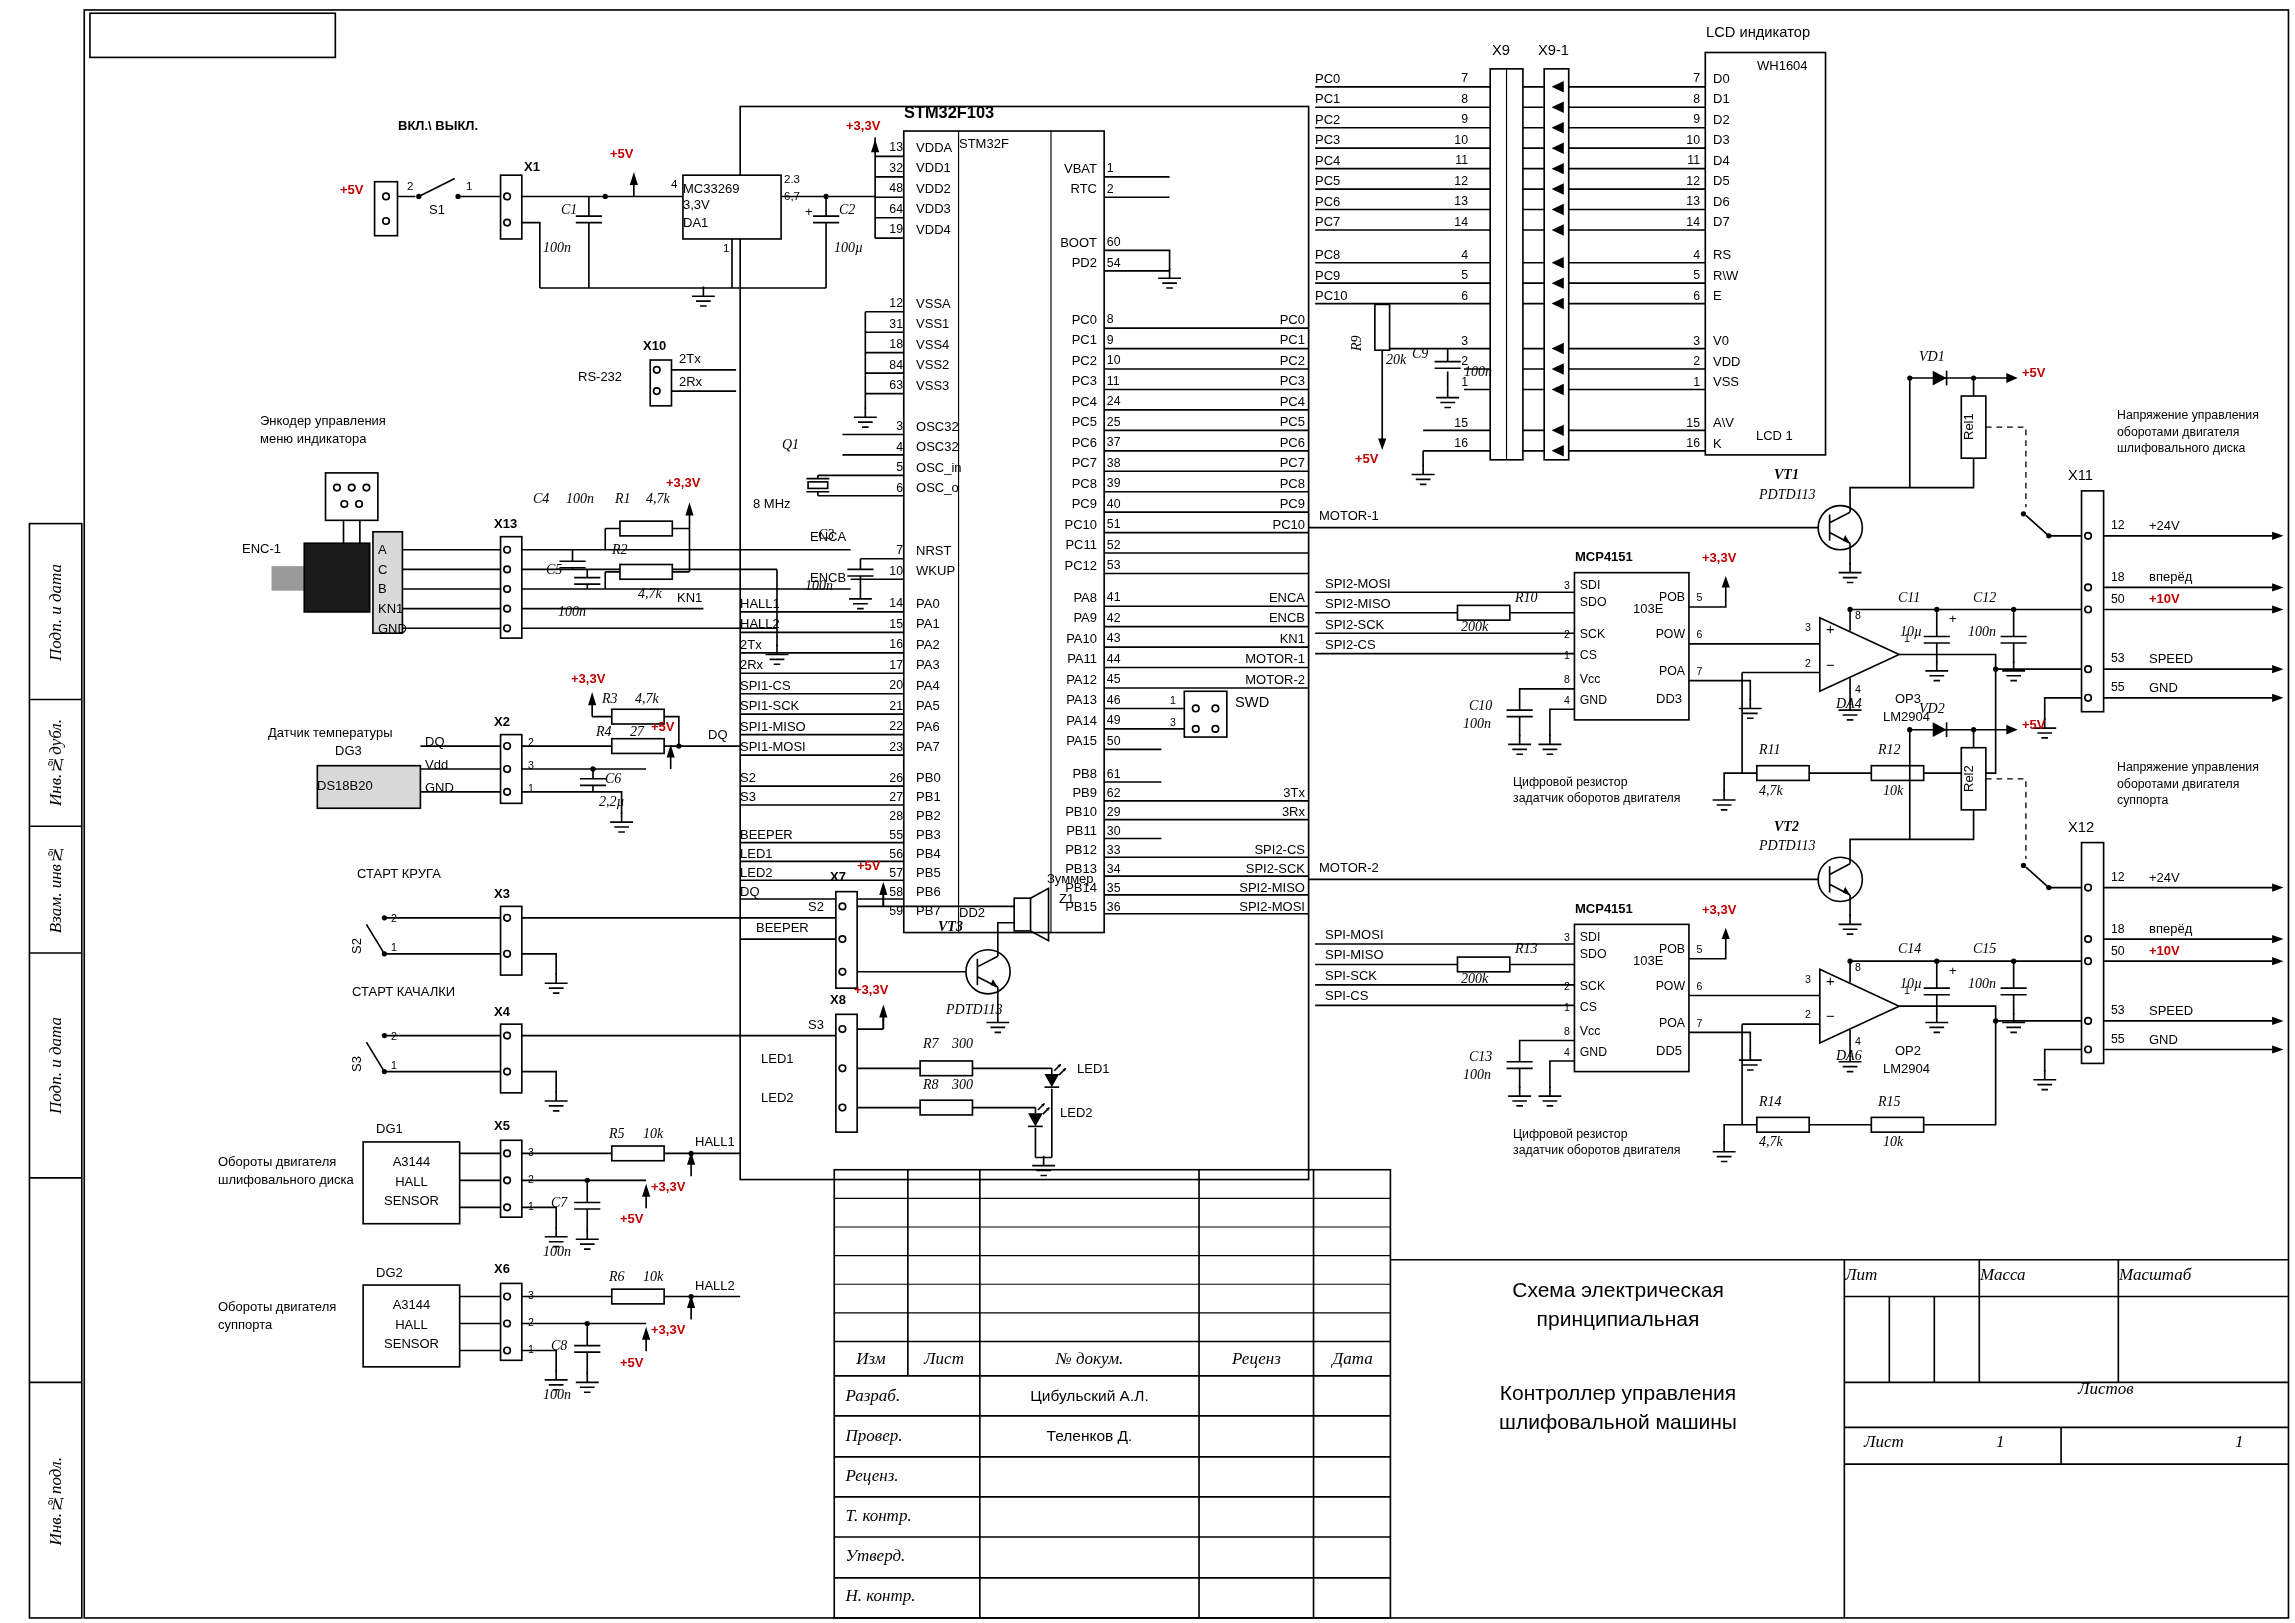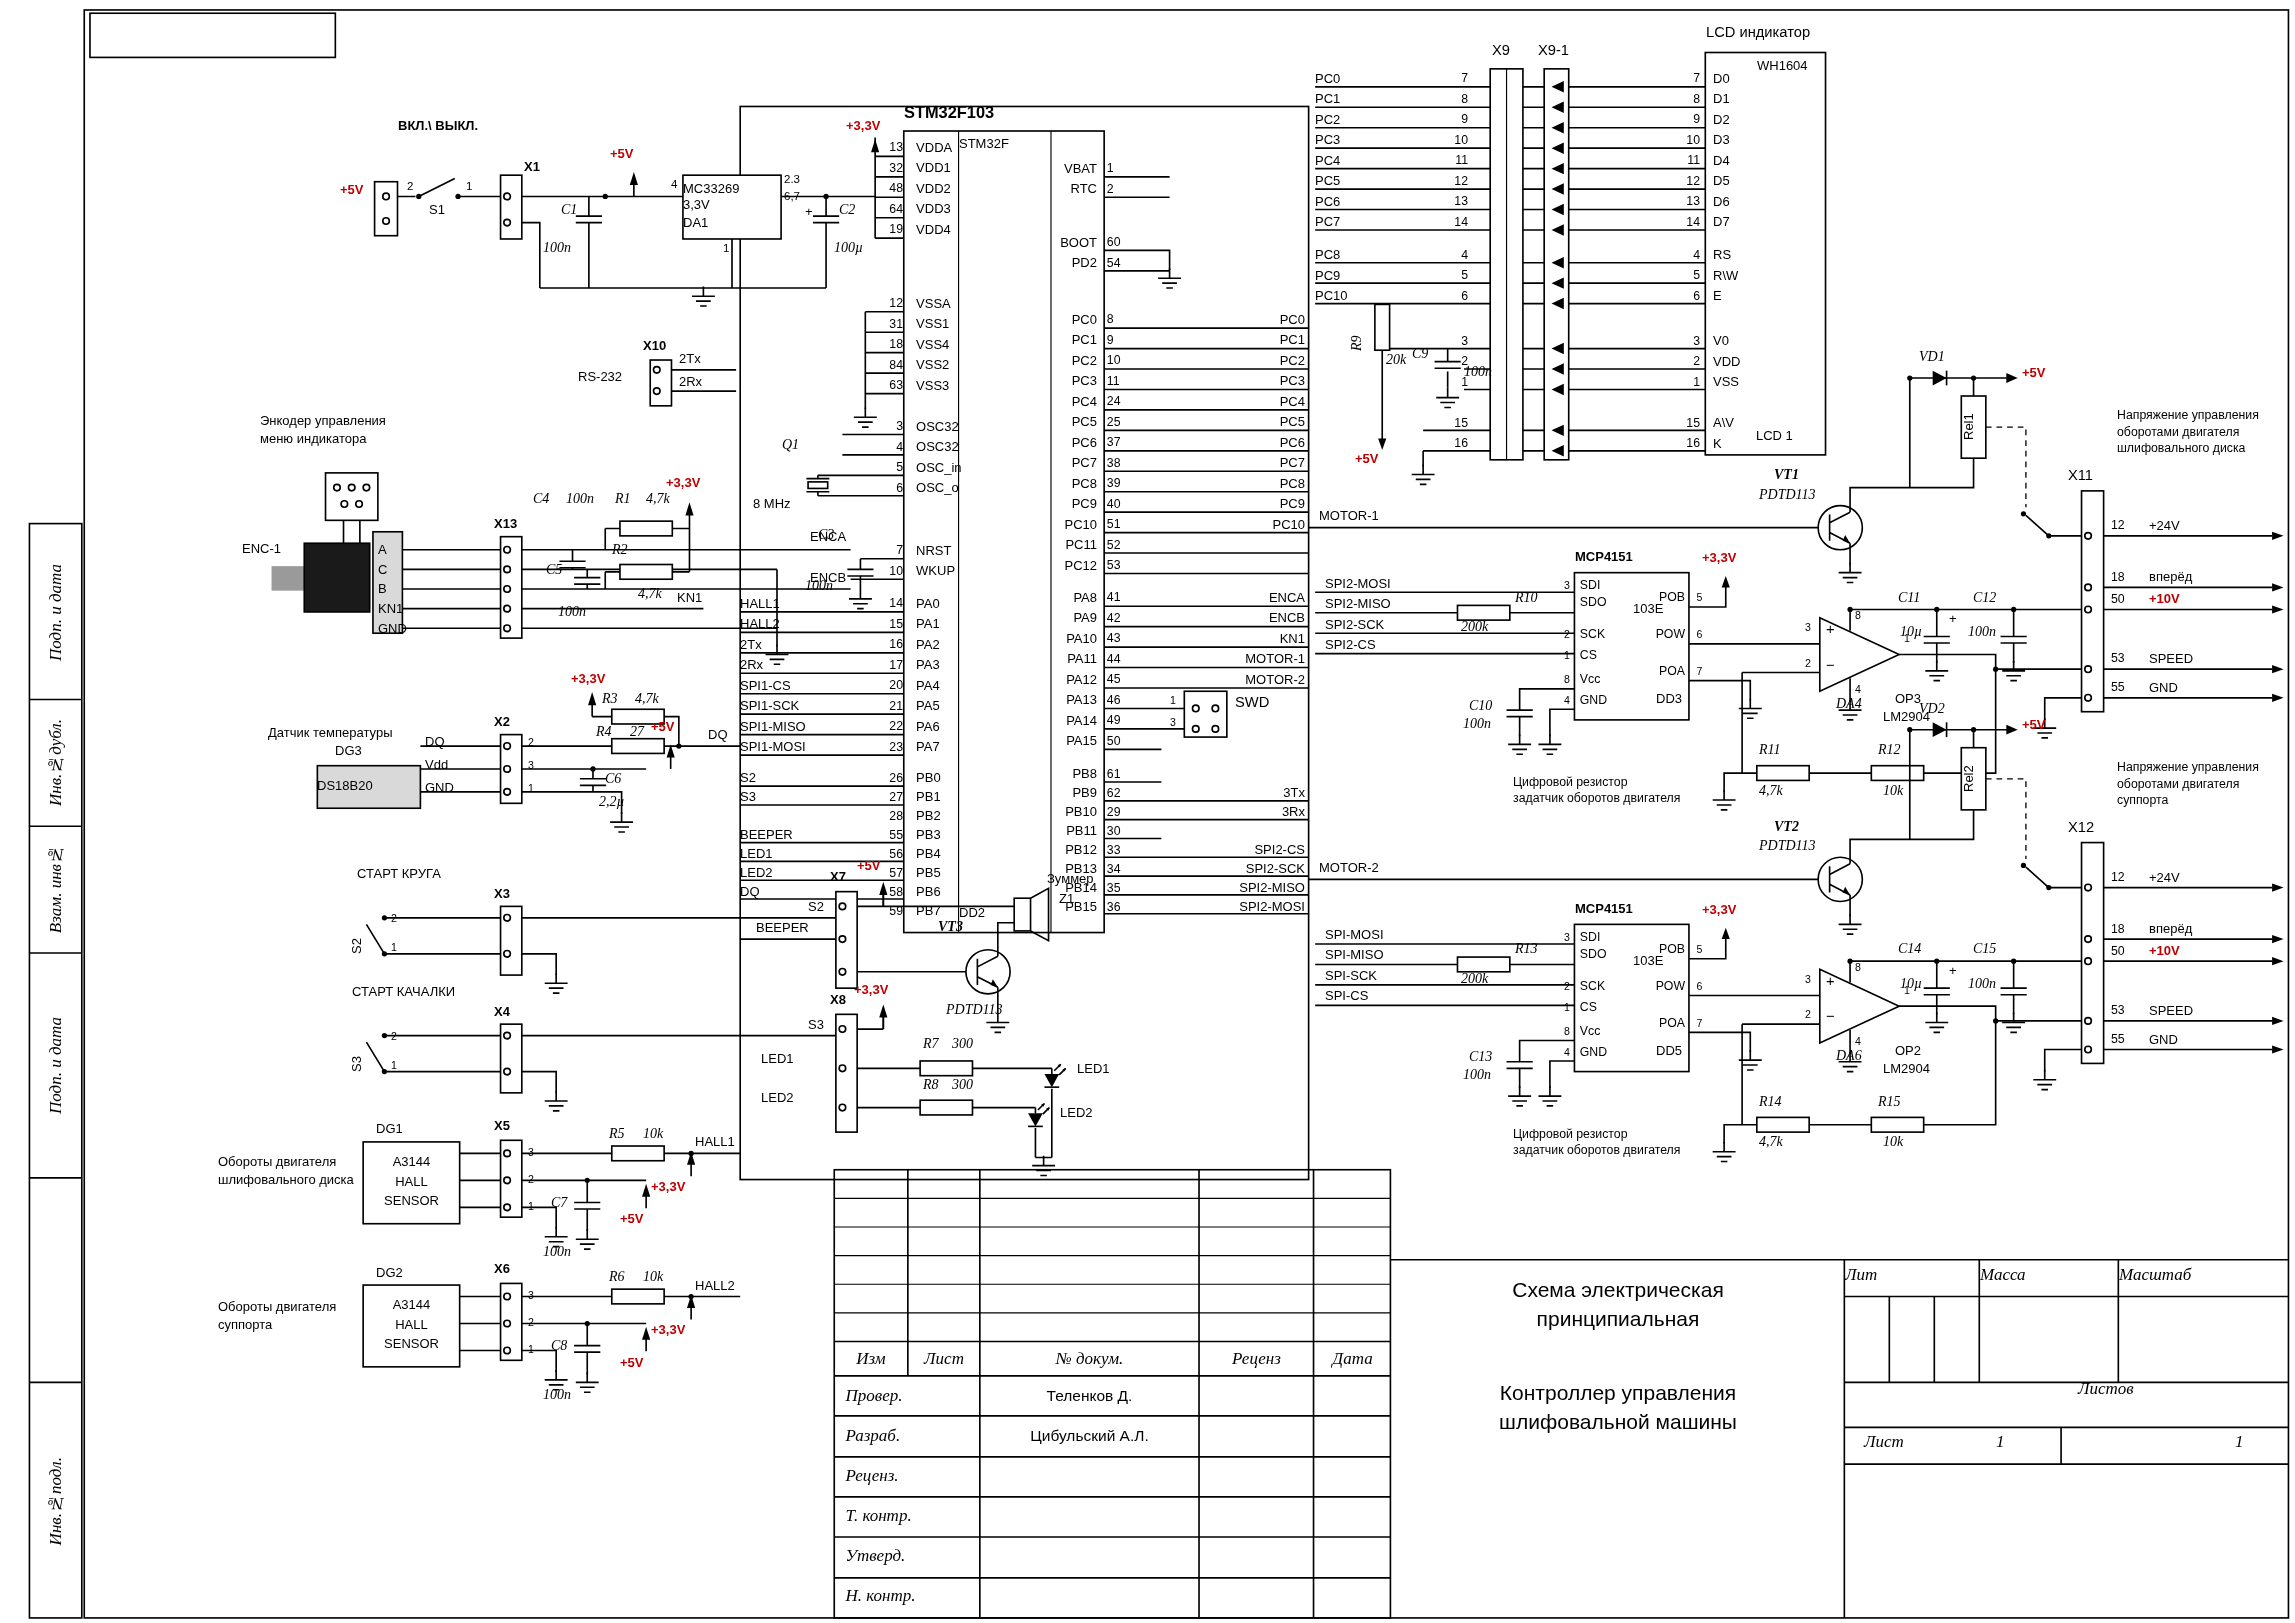--- a/index.html
+++ b/index.html
@@ -1394,28 +1394,28 @@
 
 <span>Изм</span>
       <span>Лист</span>
       <span>№ докум.</span>
       <span>Реценз</span>
       <span>Дата</span>
     </div>
 <div class="tbrows tbl" style="left:834px;top:1376px;width:556px">
 
 <div class="tbrow">
+        <span class="role">Разраб.</span>
+        <span class="nm">Цибульский А.Л.</span>
+        <span></span>
+        <span></span>
+      </div>
+      <div class="tbrow">
         <span class="role">Провер.</span>
         <span class="nm">Теленков Д.</span>
-        <span></span>
-        <span></span>
-      </div>
-      <div class="tbrow">
-        <span class="role">Разраб.</span>
-        <span class="nm">Цибульский А.Л.</span>
         <span></span>
         <span></span>
       </div>
       <div class="tbrow">
         <span class="role">Реценз.</span>
         <span class="nm"></span>
         <span></span>
         <span></span>
       </div>
       <div class="tbrow">

